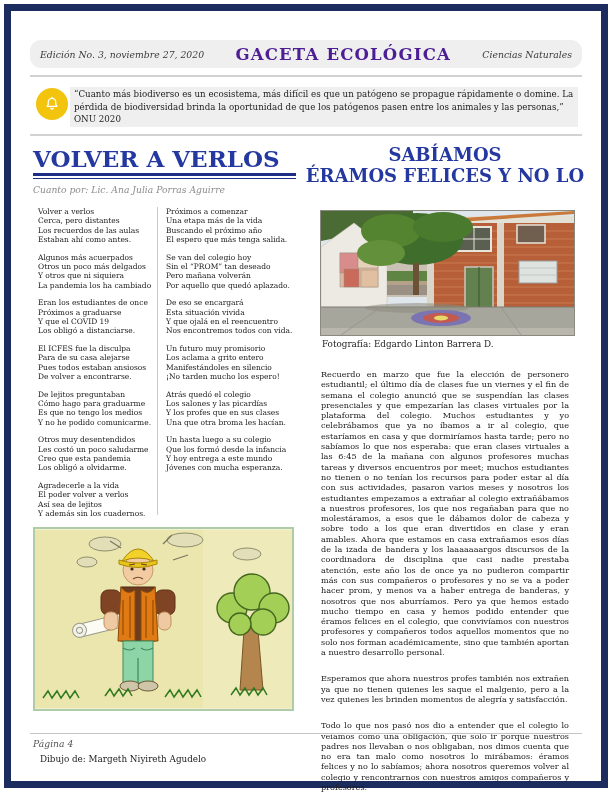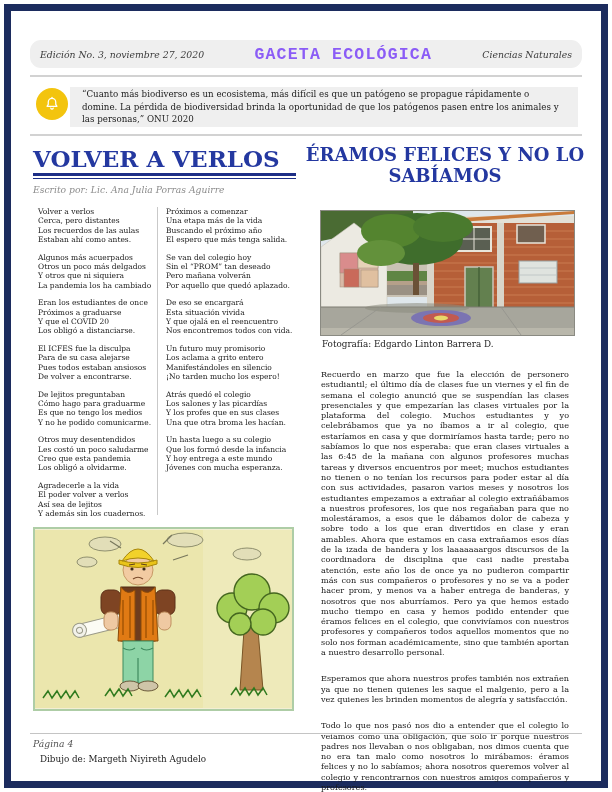--- a/index.html
+++ b/index.html
@@ -7,28 +7,28 @@
         font-family:"DejaVu Serif", serif;color:#1b1b1b;overflow:hidden;}
   .border-frame{position:absolute;left:4px;top:4px;width:604px;height:784px;
         box-sizing:border-box;border:7px solid #1c2c5e;}
   .abs{position:absolute;}
 
   
   .header-band{left:30px;top:40px;width:552px;height:28px;background:#efefef;
         display:flex;align-items:center;justify-content:space-between;
         padding:0 10px;box-sizing:border-box;border-radius:11px;}
   .header-side{font-style:italic;font-size:9.3px;color:#3a3a3a;}
-  .masthead{font-size:16.5px;font-weight:bold;letter-spacing:1.2px;color:#8b5cf6;font-family:Liberation Mono, monospace;}
+  .masthead{font-size:16.5px;font-weight:bold;letter-spacing:1.2px;color:#4c1d95;}
   .hrule{height:2px;background:#d2d2d2;}
 
   
   .bell-badge{left:36px;top:88px;width:32px;height:32px;border-radius:50%;
         background:#f3c40e;display:flex;align-items:center;justify-content:center;}
   .quote-box{left:70px;top:87px;width:508px;height:40px;background:#efefef;
-        display:flex;align-items:center;padding:2px 12px;box-sizing:border-box;
+        display:flex;align-items:center;padding:2px 4px;box-sizing:border-box;
         font-size:8.7px;line-height:1.45;color:#222;}
 
   
   .left-title{left:33px;top:145px;width:263px;font-size:23px;font-weight:bold;
         color:#2438a0;white-space:nowrap;}
   .double-rule{left:33px;top:173px;width:263px;height:2px;
         border-top:3px solid #1d2e86;border-bottom:1px solid #1d2e86;}
   .byline-left{left:33px;top:184px;font-size:9.2px;font-style:italic;color:#8c8c8c;}
   .poem-wrap{left:33px;top:207px;width:263px;display:flex;}
   .poem-col1{width:124px;padding-left:5px;box-sizing:border-box;}
@@ -78,35 +78,35 @@
       <path d="M12 4.5V3.2"></path>
     </svg>
   </div>
   <div class="abs quote-box">
     <span>“Cuanto más biodiverso es un ecosistema, más difícil es que un patógeno se propague rápidamente o domine. La pérdida de biodiversidad brinda la oportunidad de que los patógenos pasen entre los animales y las personas,” ONU 2020</span>
   </div>
   <div class="abs hrule" style="left:30px;top:134px;width:552px;"></div>
 
   <div class="abs left-title">VOLVER A VERLOS</div>
   <div class="abs double-rule"></div>
-  <div class="abs byline-left">Escrito por: Lic. Ana Julia Porras Aguirre</div>
+  <div class="abs byline-left">Cuanto por: Lic. Ana Julia Porras Aguirre</div>
 
   <div class="abs poem-wrap">
     <div class="poem-col1">
         <div class="stanza">Volver a verlos
 Cerca, pero distantes
 Los recuerdos de las aulas
 Estaban ahí como antes.</div>
         <div class="stanza">Algunos más acuerpados
 Otros un poco más delgados
 Y otros que ni siquiera
 La pandemia los ha cambiado</div>
         <div class="stanza">Eran los estudiantes de once
 Próximos a graduarse
-Y que el COVID 20
+Y que el COVID 19
 Los obligó a distanciarse.</div>
         <div class="stanza">El ICFES fue la disculpa
 Para de su casa alejarse
 Pues todos estaban ansiosos
 De volver a encontrarse.</div>
         <div class="stanza">De lejitos preguntaban
 Cómo hago para graduarme
 Es que no tengo los medios
 Y no he podido comunicarme.</div>
         <div class="stanza">Otros muy desentendidos
@@ -207,22 +207,22 @@
         <path d="M8 168 l5 -7 l4 7 l5 -7 l4 7 l5 -7 l4 7 l5 -7 l4 7"></path>
         <path d="M70 166 l5 -7 l4 7 l5 -7 l4 7 l5 -7 l4 7"></path>
         <path d="M130 167 l5 -7 l4 7 l5 -7 l4 7 l5 -7 l4 7 l5 -7 l4 7"></path>
         <path d="M196 165 l5 -7 l4 7 l5 -7 l4 7 l5 -7 l4 7 l5 -7 l4 7"></path>
       </g>
     </svg>
   </div>
   <div class="abs caption" style="left:40px;top:754px;">Dibujo de: Margeth Niyireth Agudelo</div>
 
   <div class="abs right-title">
+    <div>SABÍAMOS</div>
     <div>ÉRAMOS FELICES Y NO LO</div>
-    <div>SABÍAMOS</div>
   </div>
 
   <div class="abs photo-fig">
     <svg viewBox="0 0 253 124" width="253" height="124">
       <rect width="253" height="124" fill="#dfe7ec"></rect>
 
       <path d="M0 0 H92 V14 Q62 30 30 24 L0 30 Z" fill="#4a6b33"></path>
 
       <rect x="64" y="48" width="46" height="38" fill="#c9c2b4"></rect>
 

